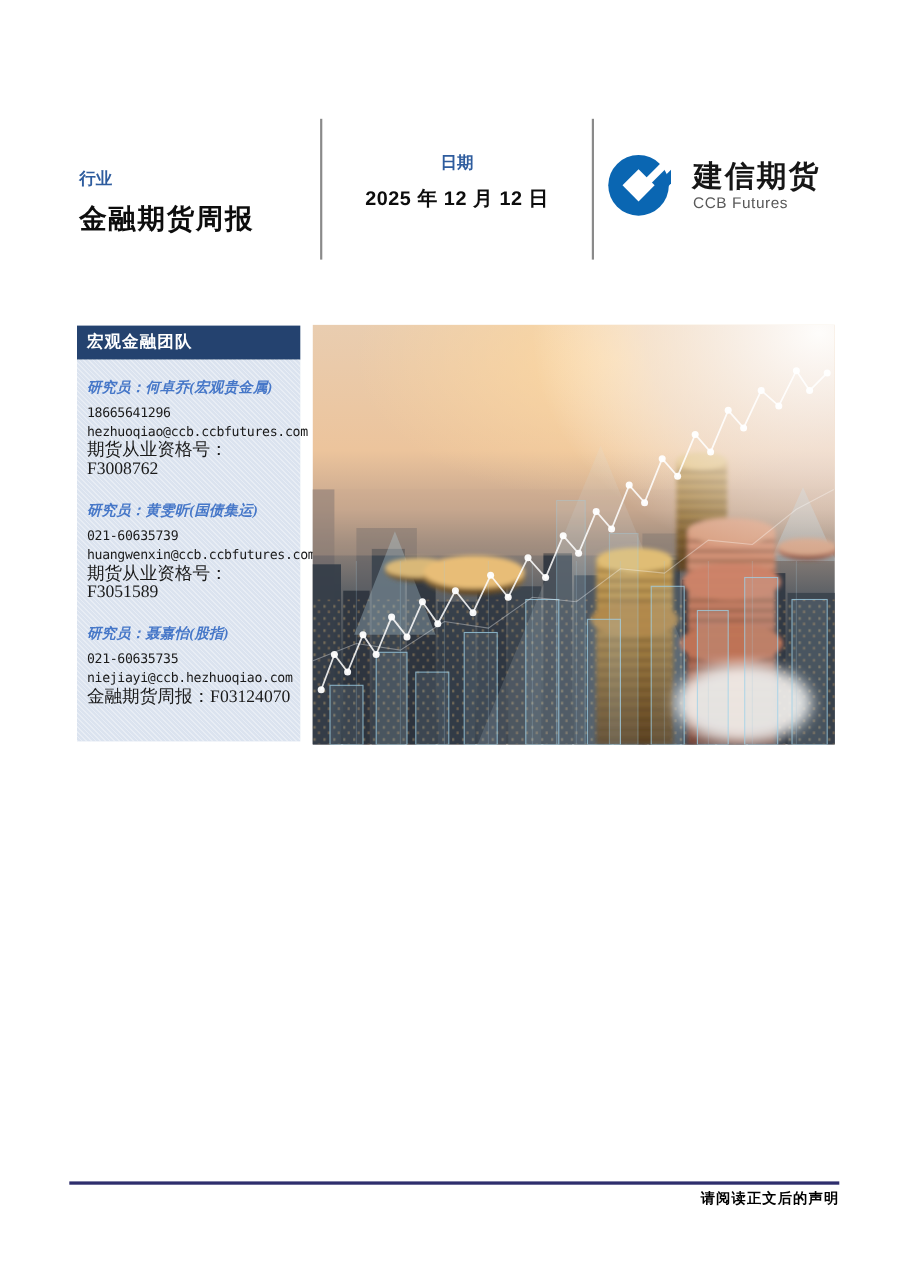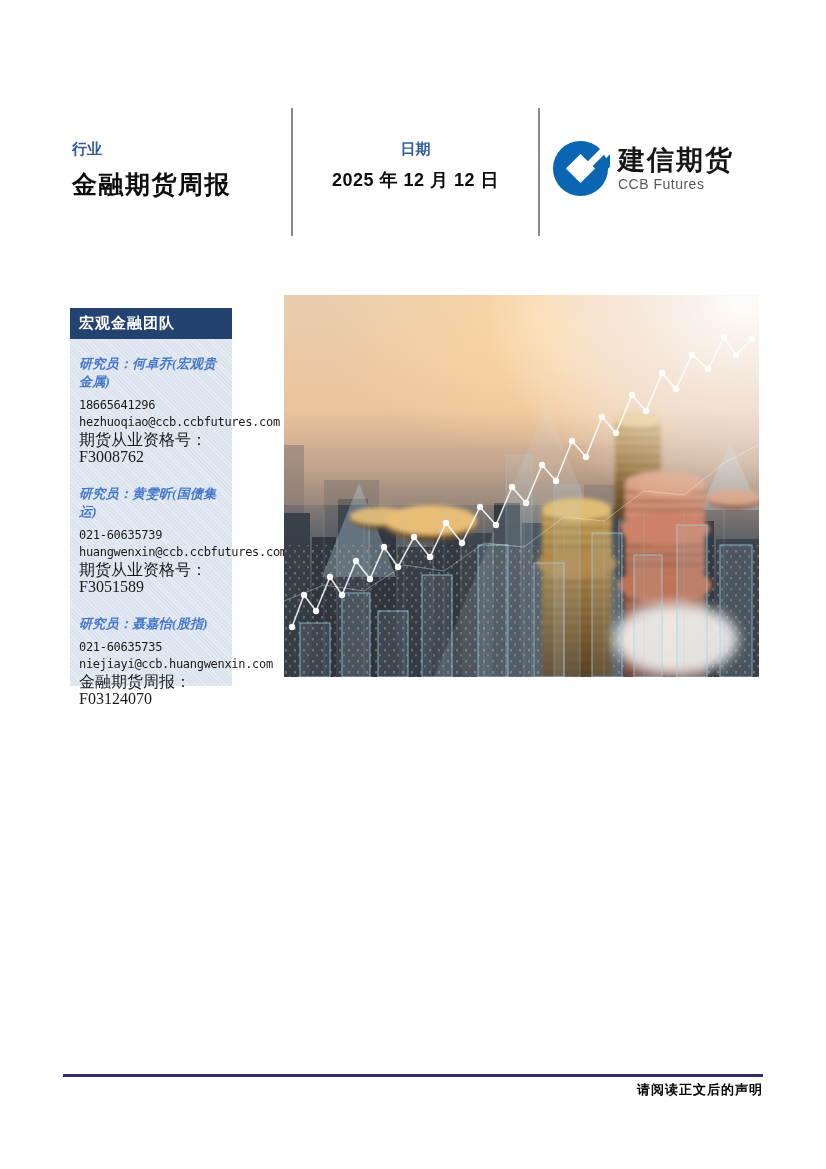--- a/index.html
+++ b/index.html
@@ -3,35 +3,35 @@
 <meta charset="utf-8">
 <style>
   * { margin:0; padding:0; box-sizing:border-box; }
   html,body { background:#ffffff; }
   .page {
     position:relative; width:826px; height:1169px; margin:0 auto;
     background:#ffffff; overflow:hidden;
     font-family:"Liberation Sans", sans-serif;
   }
   
-  .hdr-industry { position:absolute; left:72px; top:139px; }
+  .hdr-industry { position:absolute; left:72px; top:153px; }
   .lbl-blue { font-size:15px; font-weight:bold; color:#2e5c9e; line-height:20px; }
   .report-title { margin-top:9px; font-size:25px; font-weight:bold; color:#0d0d0d; letter-spacing:1.5px; }
   .vline { position:absolute; top:108px; width:2px; height:128px; background:#8a8a8a; }
   .vline.v1 { left:291px; }
   .vline.v2 { left:538px; }
   .hdr-date { position:absolute; left:293px; top:139px; width:245px; text-align:center; }
   .date-value { margin-top:9px; font-size:18px; font-weight:bold; color:#0d0d0d; letter-spacing:0.5px; }
-  .logo { position:absolute; left:551px; top:139px; display:flex; align-items:flex-start; }
+  .logo { position:absolute; left:551px; top:139px; display:flex; align-items:flex-start;gap:12px; }
   .logo-mark { width:59px; height:59px; flex:0 0 auto; }
   .logo-text { margin-left:8px; padding-top:6px; }
   .logo-cn { font-size:27px; font-weight:bold; color:#161616; letter-spacing:2px; line-height:30px; font-family:"Liberation Sans", sans-serif; }
   .logo-en { font-size:14px; color:#595959; letter-spacing:0.5px; margin-top:1px; }
   
-  .team-panel { position:absolute; left:70px; top:308px; width:162px; height:378px; }
+  .team-panel { position:absolute; left:70px; top:296px; width:203px; height:378px; }
   .team-hd {
     height:31px; background:#24426f; color:#ffffff;
     font-family:"Liberation Serif", serif; font-weight:bold; font-size:15px;
     line-height:31px; padding-left:9px; letter-spacing:1px;
   }
   .team-bd {
     height:347px; padding:16px 9px 0 9px;
     background:#dbe3ef;
     background-image:repeating-linear-gradient(45deg, rgba(255,255,255,0.35) 0 1px, rgba(0,0,0,0) 1px 3px);
   }
@@ -101,21 +101,21 @@
       <div class="res-block">
         <div class="res-title">研究员：黄雯昕(国债集运)</div>
         <div class="res-line">021-60635739</div>
         <div class="res-line">huangwenxin@ccb.ccbfutures.com</div>
         <div class="res-license">期货从业资格号：F3051589</div>
       </div>
 
       <div class="res-block">
         <div class="res-title">研究员：聂嘉怡(股指)</div>
         <div class="res-line">021-60635735</div>
-        <div class="res-line">niejiayi@ccb.huangwenxin.com</div>
+        <div class="res-line">niejiayi@ccb.hezhuoqiao.com</div>
         <div class="res-license">金融期货周报：F03124070</div>
       </div>
 
     </div>
   </aside>
 
   <figure class="hero">
     <svg viewBox="0 0 475 382" preserveAspectRatio="none">
       <defs>
         <linearGradient id="sky" x1="0" y1="0" x2="0" y2="1">

